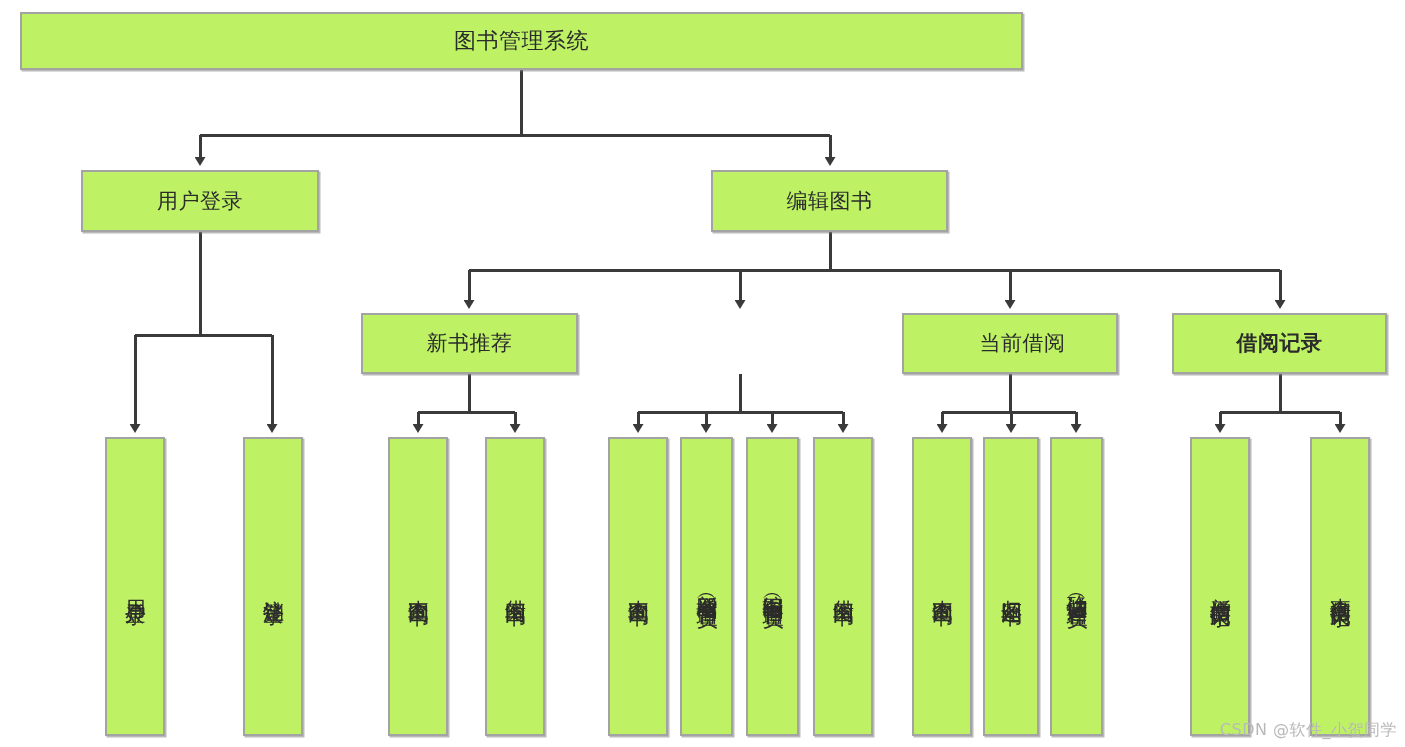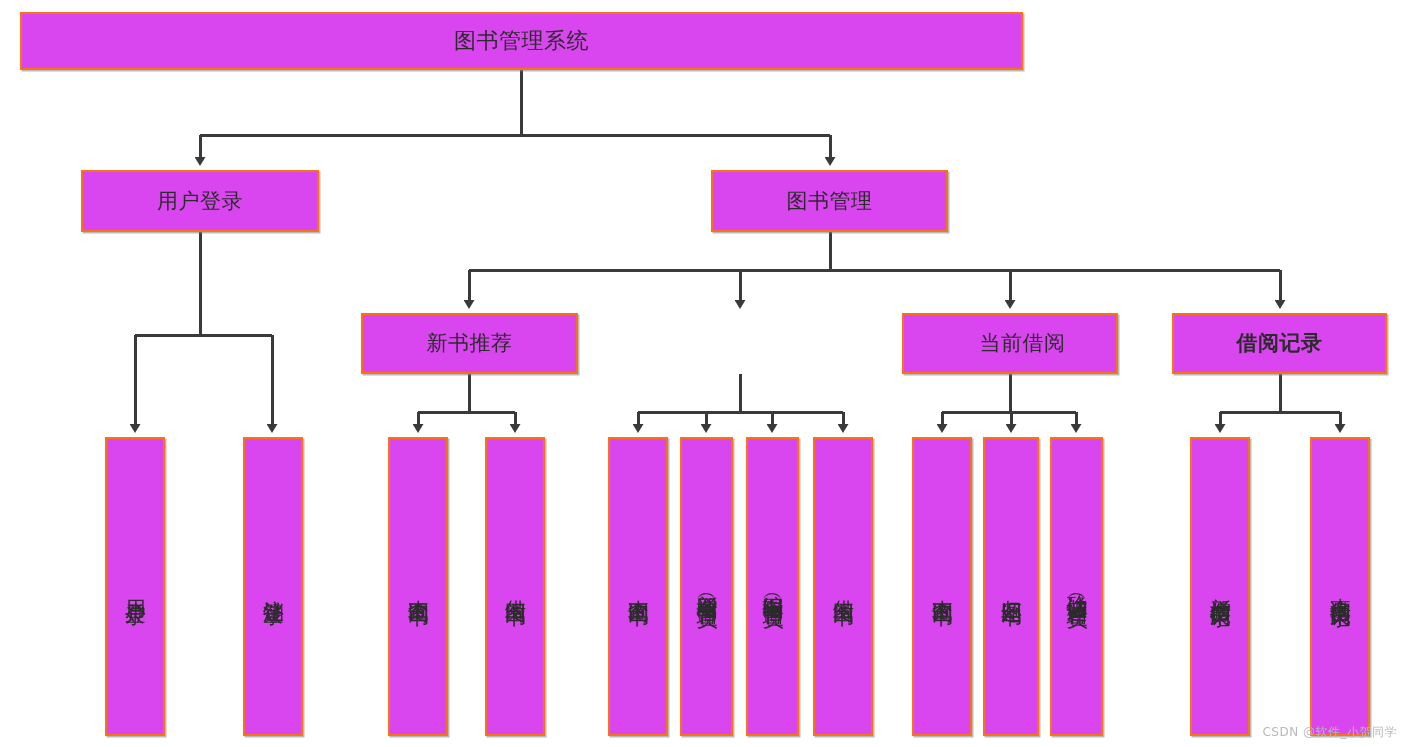--- a/index.html
+++ b/index.html
@@ -9,22 +9,22 @@
     background:#ffffff;
     font-family:"DejaVu Sans","Liberation Sans",sans-serif;
     overflow:hidden;
   }
   #canvas{position:relative;width:1405px;height:747px;}
   svg#wires{position:absolute;left:0;top:0;width:1405px;height:747px;}
 
   .node{
     position:absolute;
     box-sizing:border-box;
-    background:#d946ef;
-    border:2px solid #f97316;
+    background:#bef264;
+    border:2px solid #a3a3a3;
     box-shadow:1.5px 1.5px 0 0 rgba(130,130,130,.55);
     display:flex;
     align-items:center;
     justify-content:center;
     color:#2b2b2b;
   }
   .node .label{
     font-size:21px;
     line-height:1.15;
     letter-spacing:.5px;
@@ -41,21 +41,21 @@
     max-height:260px;
   }
   .node.root .label{font-size:22px;}
   .node.lvl2 .label{font-size:21px;}
   .node.lvl3 .label{font-size:21px;text-align:center;}
 
   #watermark{
     position:absolute;
     right:8px;
     bottom:6px;
-    font-size:12px;
+    font-size:16px;
     color:#b9b9b9;
     letter-spacing:.5px;
     white-space:nowrap;
     pointer-events:none;
   }
 </style>
 </head>
 <body>
 
 <div id="canvas">
@@ -111,21 +111,21 @@
   </svg>
 
   <div class="node root" style="left: 20px; top: 12px; width: 1003px; height: 58px;">
     <span class="label">图书管理系统</span>
   </div>
 
   <div class="node lvl2" style="left: 81px; top: 170px; width: 238px; height: 62px;">
     <span class="label">用户登录</span>
   </div>
   <div class="node lvl2" style="left: 711px; top: 170px; width: 237px; height: 62px;">
-    <span class="label">图书管理</span>
+    <span class="label">编辑图书</span>
   </div>
 
   <div class="node lvl3" style="left: 361px; top: 313px; width: 217px; height: 61px;">
     <span class="label">新书推荐</span>
   </div>
   <div class="node lvl3" style="left: 902px; top: 313px; width: 216px; height: 61px; padding-left: 25px;">
     <span class="label">当前借阅</span>
   </div>
   <div class="node lvl3" style="left: 1172px; top: 313px; width: 215px; height: 61px; font-weight: bold;">
     <span class="label">借阅记录</span>

